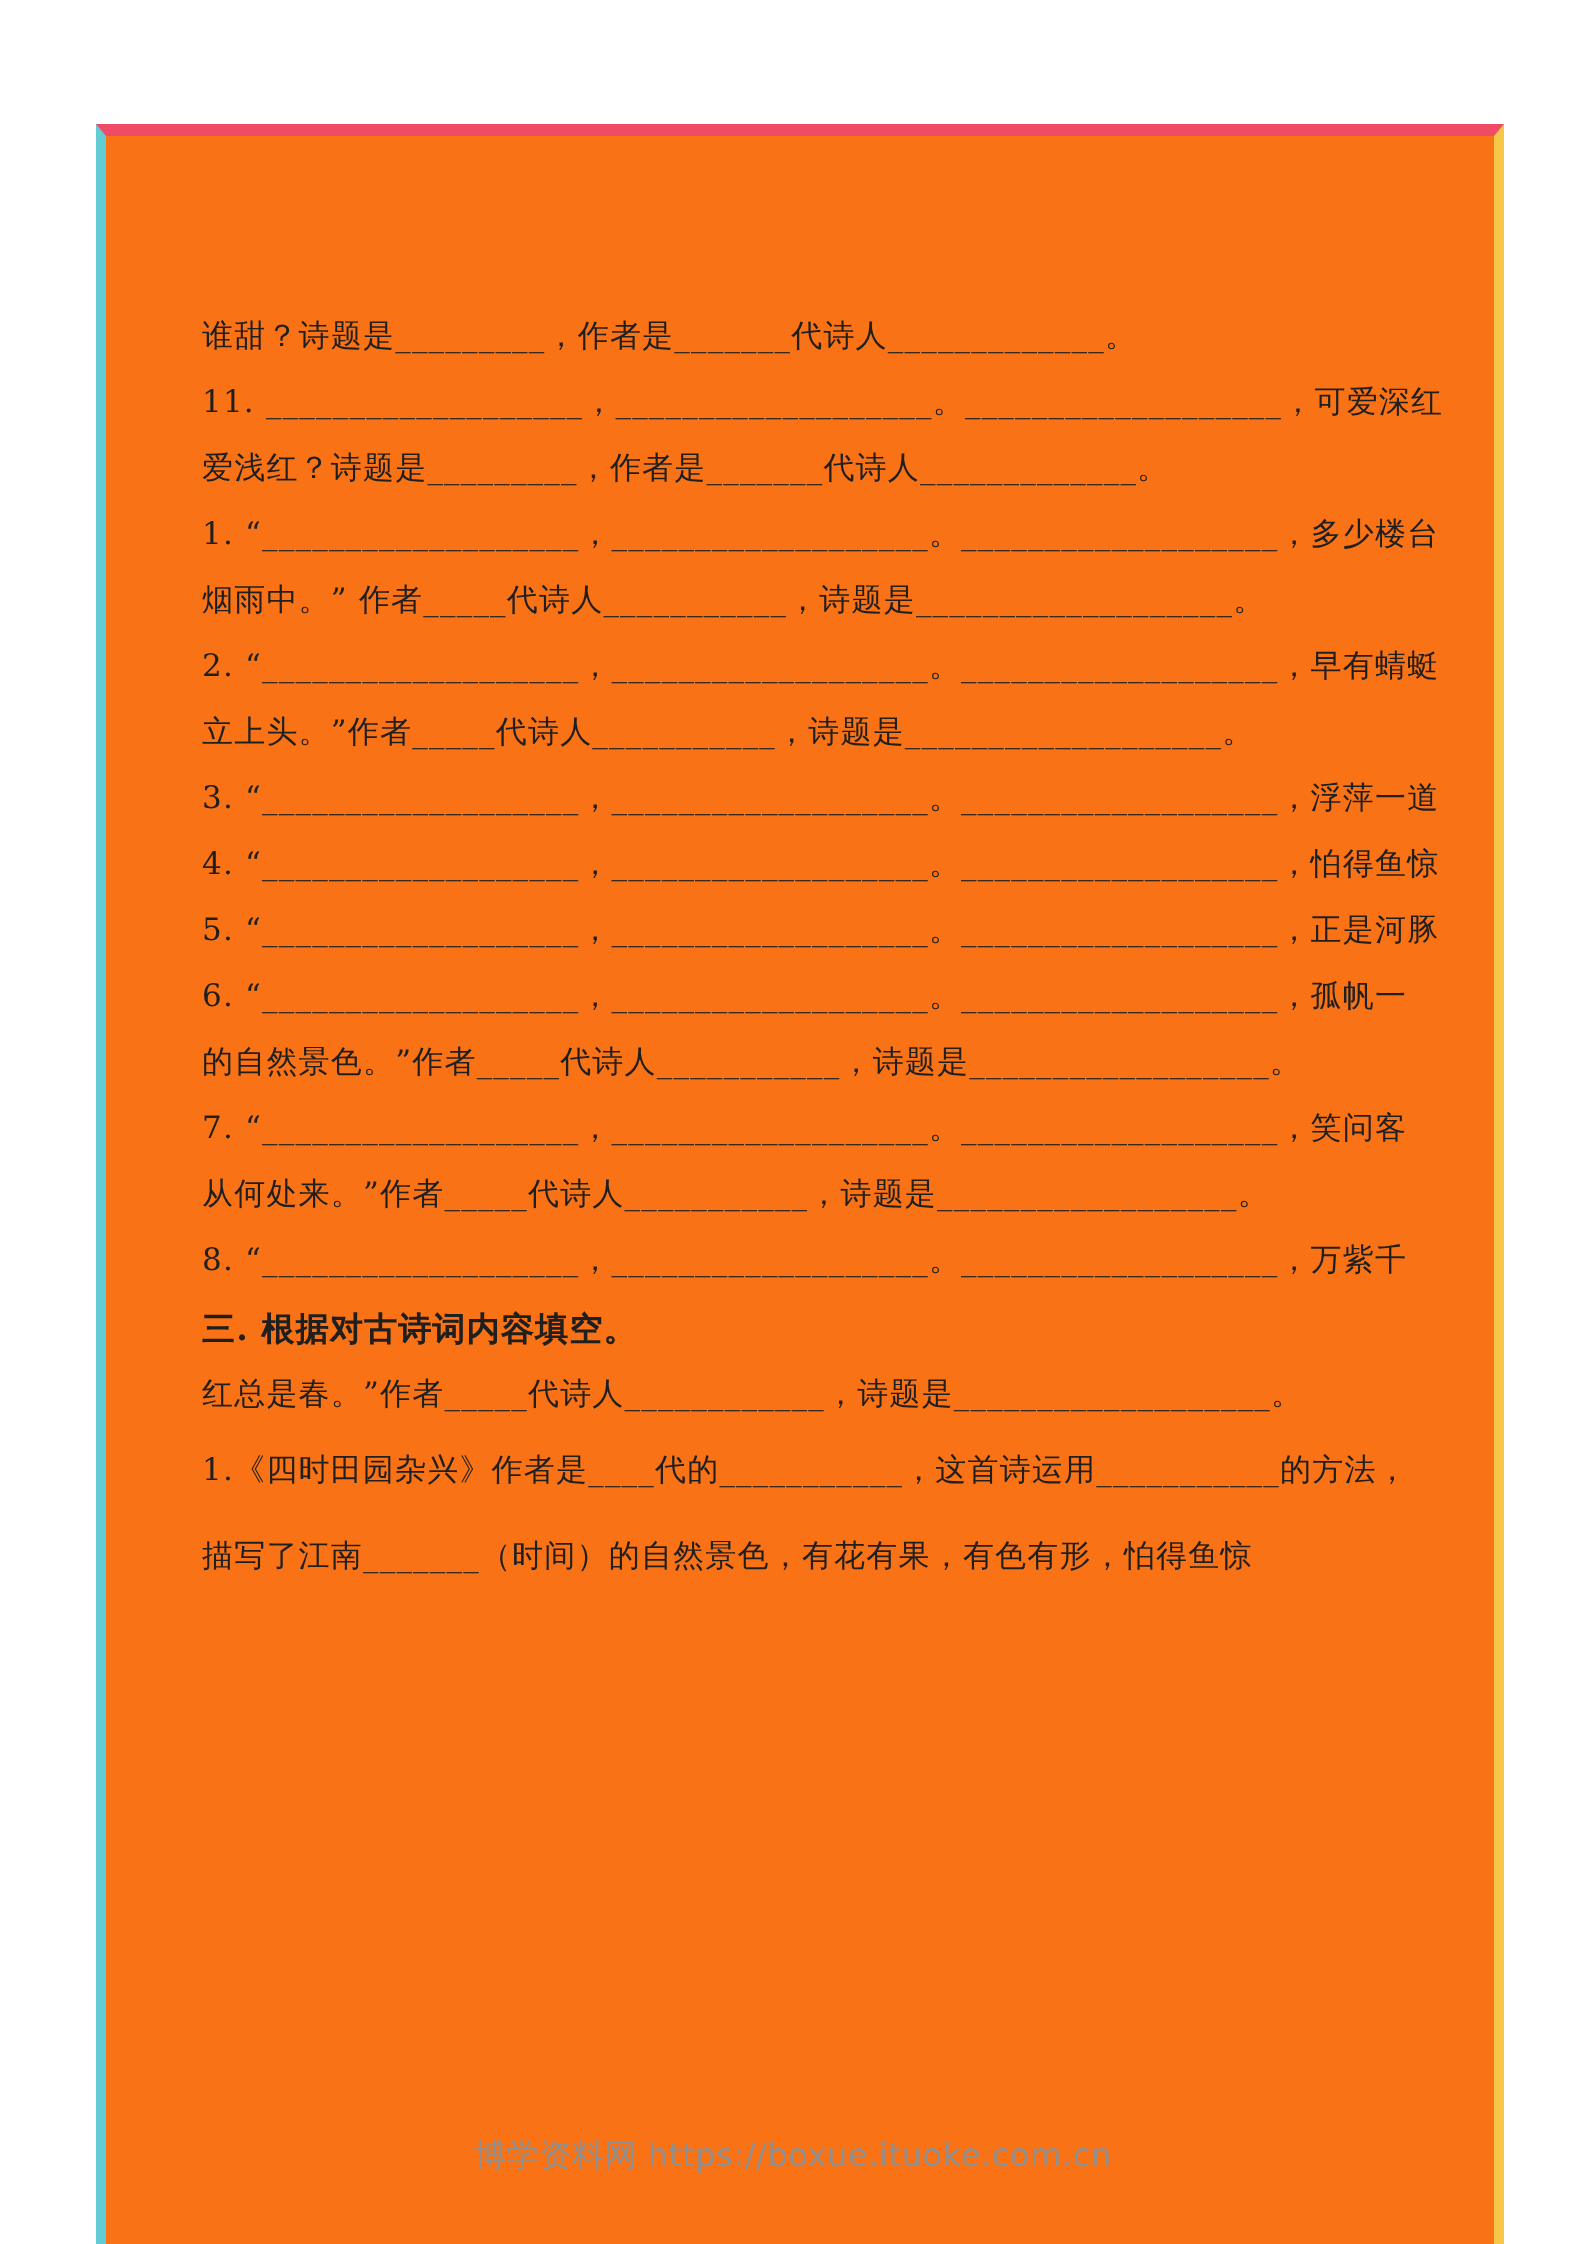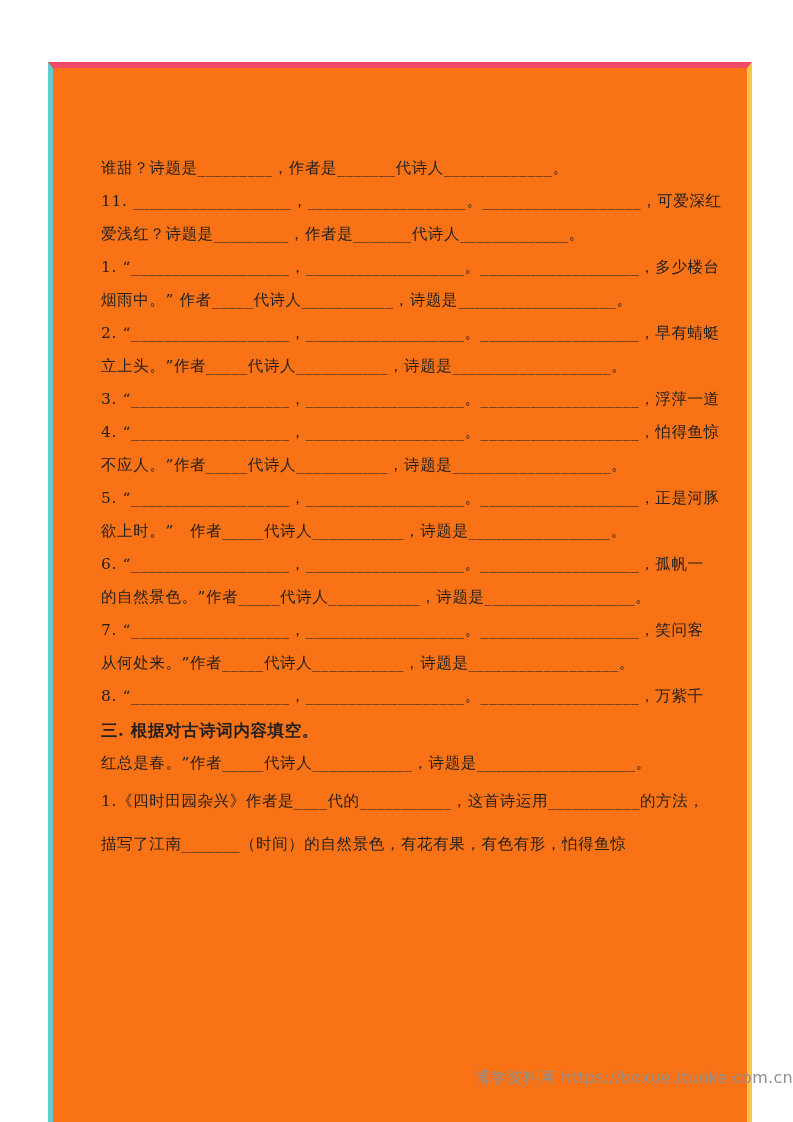--- a/index.html
+++ b/index.html
@@ -52,21 +52,21 @@
   }
   .sec3-line {
     line-height: 43px;
     height: 43px;
   }
   .footer {
     position: absolute;
     left: 0;
     top: 1068px;
     width: 793px;
-    text-align: right;
+    text-align: center;
     font-family: "DejaVu Sans", "Liberation Sans", sans-serif;
     font-size: 16px;
     color: var(--footer, #8f8f8f);
     letter-spacing: 0.3px;
   }
 </style>
 </head>
 <body>
 
 <div class="page">
@@ -76,23 +76,21 @@
     <div class="line">11. ___________________，___________________。___________________，可爱深红</div>
     <div class="line">爱浅红？诗题是_________，作者是_______代诗人_____________。</div>
 
 
     <div class="line">1. “___________________，___________________。___________________，多少楼台</div>
     <div class="line">烟雨中。” 作者_____代诗人___________，诗题是___________________。</div>
     <div class="line">2. “___________________，___________________。___________________，早有蜻蜓</div>
     <div class="line">立上头。”作者_____代诗人___________，诗题是___________________。</div>
     <div class="line">3. “___________________，___________________。___________________，浮萍一道</div>
     <div class="line">4. “___________________，___________________。___________________，怕得鱼惊</div>
-    <div class="line">不应人。”作者_____代诗人___________，诗题是___________________。</div>
     <div class="line">5. “___________________，___________________。___________________，正是河豚</div>
-    <div class="line">欲上时。”　作者_____代诗人___________，诗题是_________________。</div>
     <div class="line">6. “___________________，___________________。___________________，孤帆一</div>
     <div class="line">的自然景色。”作者_____代诗人___________，诗题是__________________。</div>
     <div class="line">7. “___________________，___________________。___________________，笑问客</div>
     <div class="line">从何处来。”作者_____代诗人___________，诗题是__________________。</div>
     <div class="line">8. “___________________，___________________。___________________，万紫千</div>
     <div class="line heading h3">三. 根据对古诗词内容填空。</div>
 
     <div class="line">红总是春。”作者_____代诗人____________，诗题是___________________。</div>
 
     <div class="line sec3-line">1.《四时田园杂兴》作者是____代的___________，这首诗运用___________的方法，</div>

